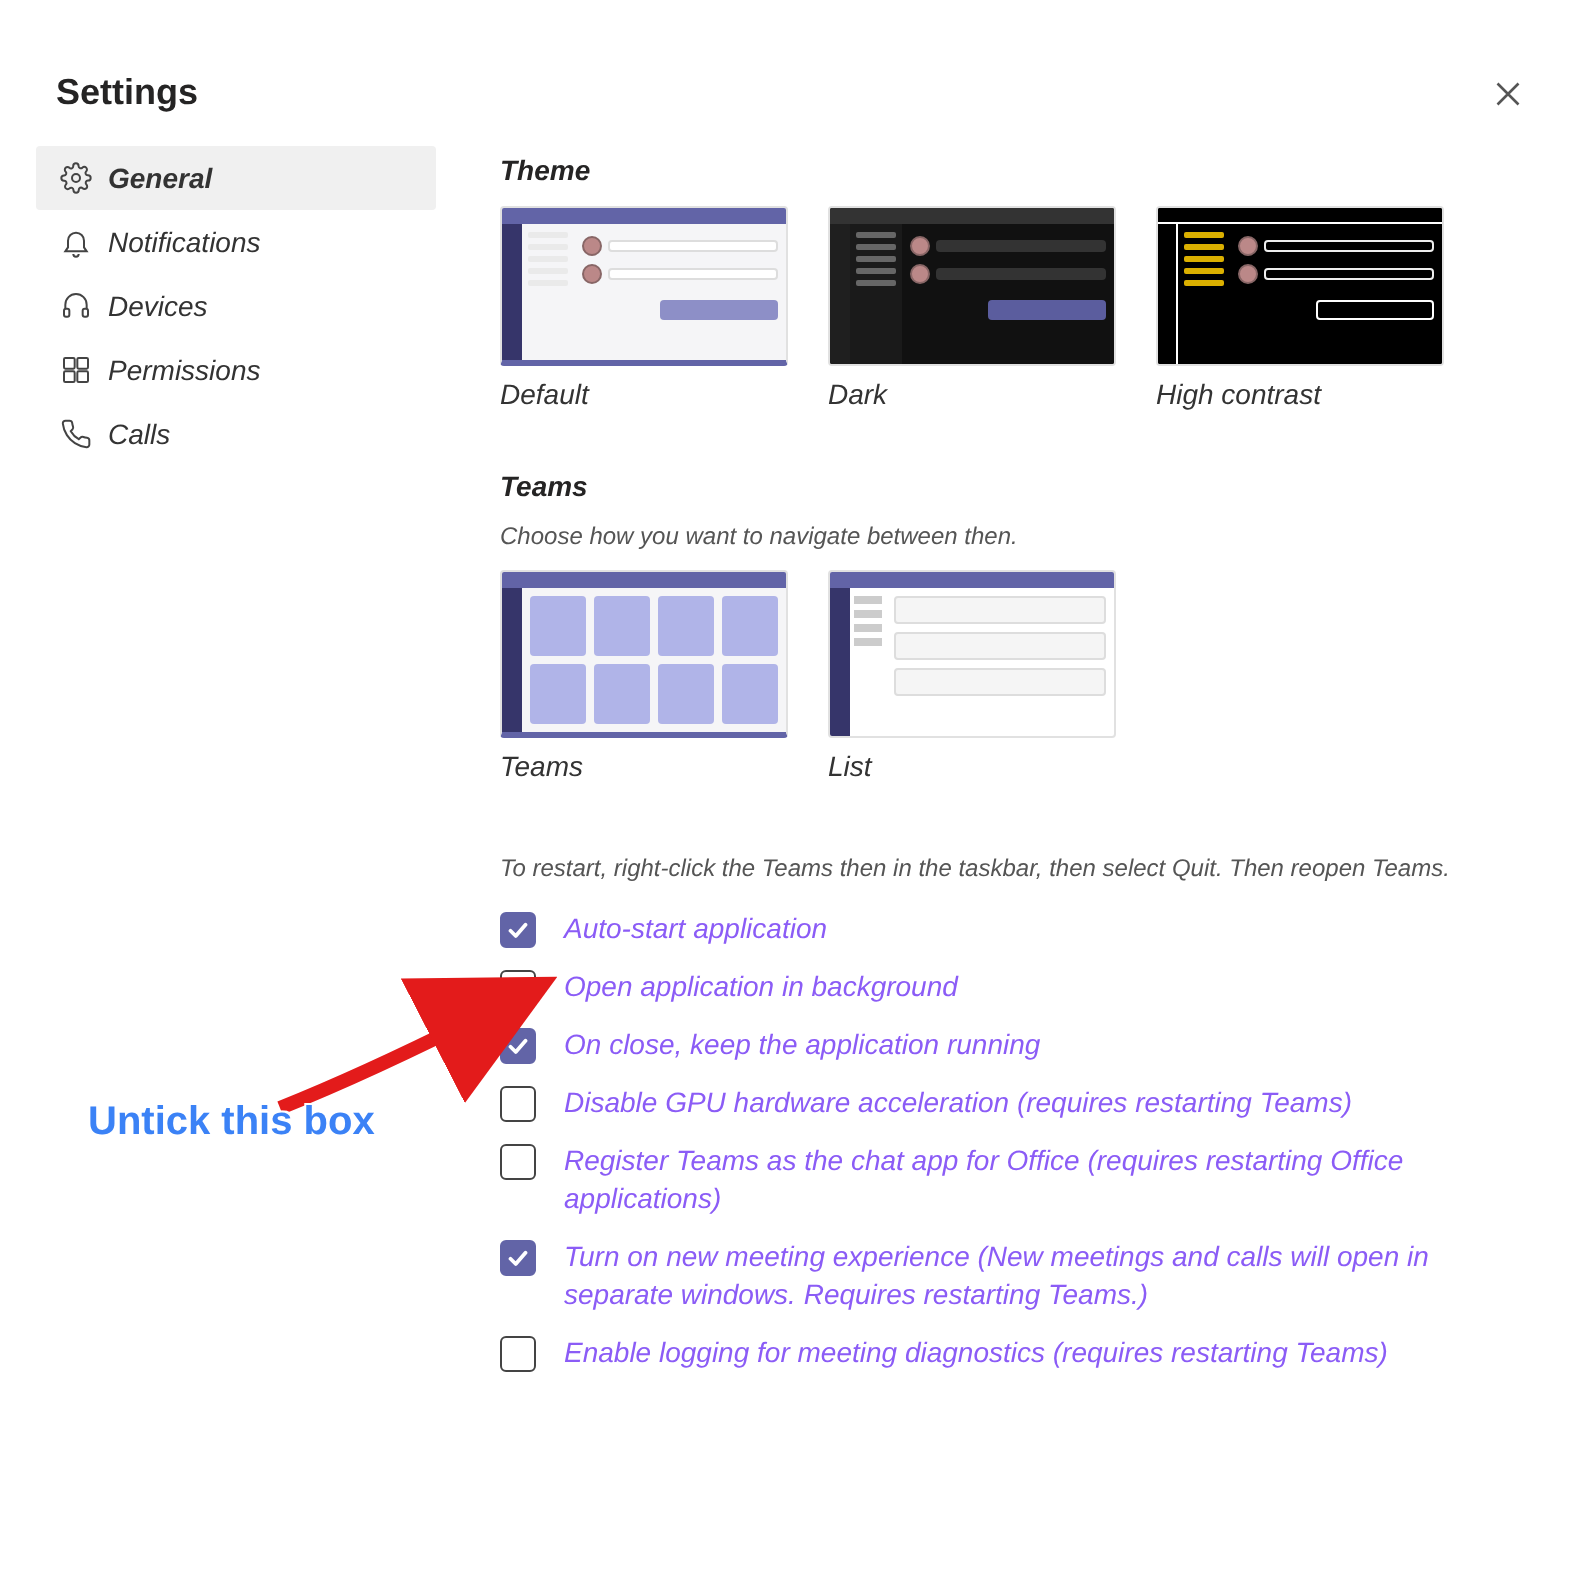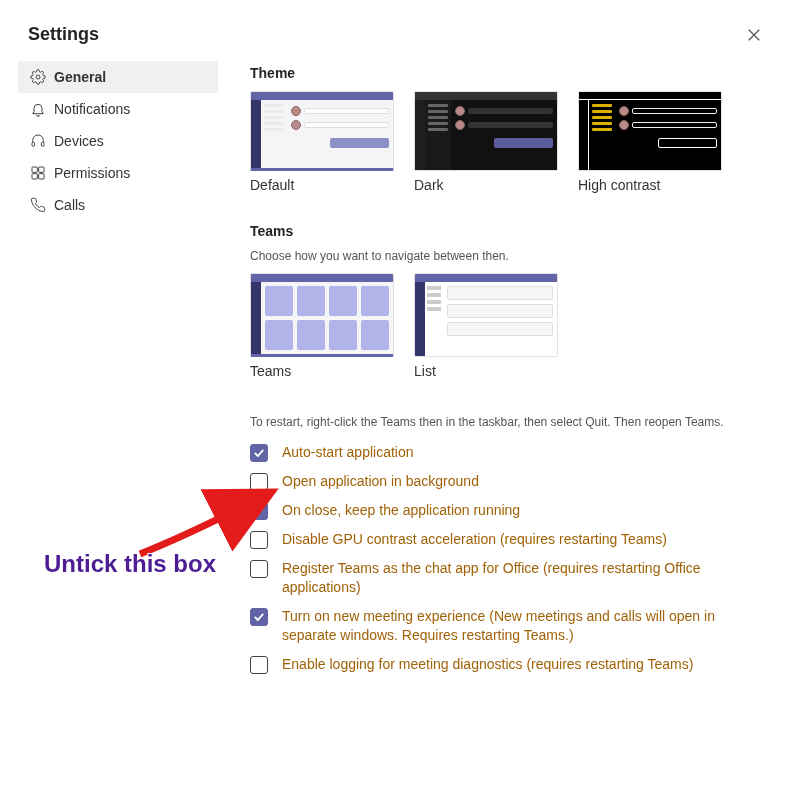--- a/index.html
+++ b/index.html
@@ -10,34 +10,36 @@
   height: 791px;
   overflow: hidden;
   position: relative;
   color: #252424;
 }
 .header {
   display: flex;
   align-items: center;
   justify-content: space-between;
   padding: 24px 32px 16px 28px;
+  margin-top: 12px;
 }
 .title {
   font-size: 18px;
   font-weight: 700;
 }
 .close-btn {
   width: 16px; height: 16px;
   cursor: pointer;
   display: flex; align-items: center; justify-content: center;
   color: #555;
 }
 .close-btn svg { width: 14px; height: 14px; }
 .body {
   display: flex;
+  font-style: italic;
 }
 .sidebar {
   width: 218px;
   padding-left: 18px;
 }
 .sidebar-item {
   display: flex;
   align-items: center;
   height: 32px;
   padding-left: 12px;
@@ -134,32 +136,32 @@
 .app-checks { margin-top: 14px; display:flex; flex-direction:column; gap: 10px; }
 .check-row { display:flex; align-items:flex-start; gap:14px; cursor:pointer; }
 .checkbox {
   width:18px; height:18px; min-width:18px;
   border:1.4px solid #444; border-radius:3px;
   display:inline-flex; align-items:center; justify-content:center;
   margin-top:1px;
 }
 .checkbox.checked { background:#6264a7; border-color:#6264a7; }
 .checkbox.checked svg { width:12px; height:12px; color:#fff; }
-.check-label { font-size:14px; color:#a16207; line-height:1.35; }
+.check-label { font-size:14px; color:#8b5cf6; line-height:1.35; }
 
 .annotation {
   position: absolute;
   left: 30px;
   top: 490px;
   pointer-events: none;
 }
 .annotation-text {
   font-weight: 800;
-  font-size: 24px;
-  color: #4c1d95;
+  font-size: 20px;
+  color: #3b82f6;
   text-shadow: -1px -1px 0 #fff, 1px -1px 0 #fff, -1px 1px 0 #fff, 1px 1px 0 #fff;
   position: absolute;
   left: 14px;
   top: 60px;
   white-space: nowrap;
 }
 .arrow { position:absolute; left:100px; top:-6px; }
 .arrow svg { width: 170px; height: 80px; }
 </style>
 </head>
@@ -374,21 +376,21 @@
           <label class="check-row">
             <span class="checkbox checked">
               <svg viewBox="0 0 16 16" fill="none" stroke="currentColor" stroke-width="2.5" stroke-linecap="round" stroke-linejoin="round">
                 <path d="M3 8.5 L6.5 12 L13 4.5"></path>
               </svg>
             </span>
             <span class="check-label">On close, keep the application running</span>
           </label>
           <label class="check-row">
             <span class="checkbox"></span>
-            <span class="check-label">Disable GPU contrast acceleration (requires restarting Teams)</span>
+            <span class="check-label">Disable GPU hardware acceleration (requires restarting Teams)</span>
           </label>
           <label class="check-row">
             <span class="checkbox"></span>
             <span class="check-label">Register Teams as the chat app for Office (requires restarting Office applications)</span>
           </label>
           <label class="check-row">
             <span class="checkbox checked">
               <svg viewBox="0 0 16 16" fill="none" stroke="currentColor" stroke-width="2.5" stroke-linecap="round" stroke-linejoin="round">
                 <path d="M3 8.5 L6.5 12 L13 4.5"></path>
               </svg>

